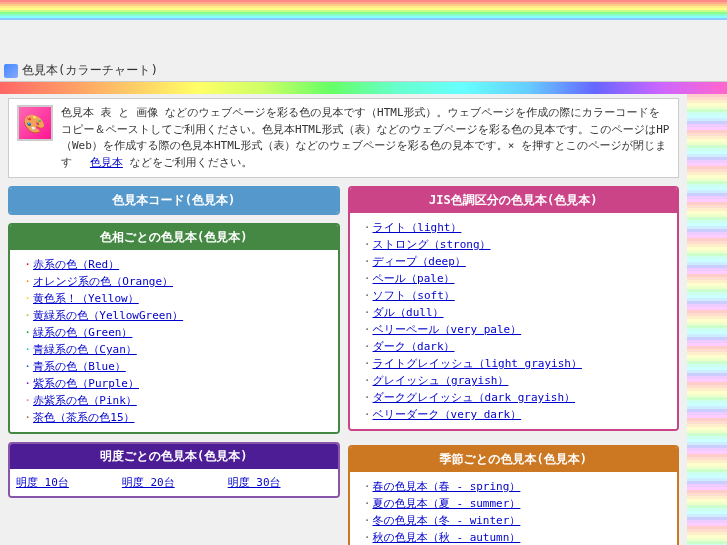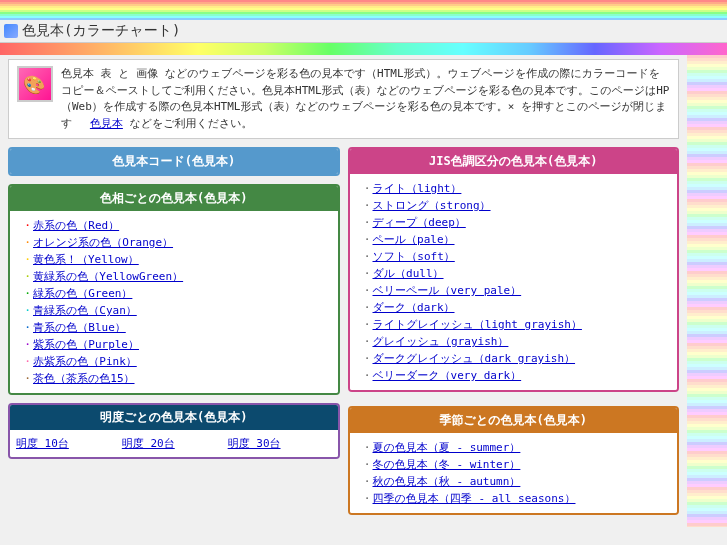--- a/index.html
+++ b/index.html
@@ -6,24 +6,25 @@
     body {
       font-family: "MS Gothic", "Meiryo", monospace;
       font-size: 12px;
       background: #f0f0f0;
       color: #333;
     }
 
     .title-bar {
       background: #f0f0f0;
       padding: 2px 4px;
-      font-size: 14px;
+      font-size: 12px;
       display: flex;
       align-items: center;
       border-bottom: 1px solid #ccc;
+      margin-top: 40px;
     }
     .title-bar-icon {
       width: 14px; height: 14px;
       margin-right: 4px;
       background: linear-gradient(135deg, #4488ff, #88aaff);
       border-radius: 2px;
     }
 
     
     .color-lines {
@@ -111,21 +112,21 @@
     }
 
     
     .box-blue { border-color: #5599cc; }
     .box-blue .section-header { background: #5599cc; }
 
     .box-green { border-color: #448844; }
     .box-green .section-header { background: #448844; }
 
     .box-purple { border-color: #8855aa; }
-    .box-purple .section-header { background: #0c4a6e; }
+    .box-purple .section-header { background: #4c1d95; }
 
     .box-pink { border-color: #cc4488; }
     .box-pink .section-header { background: #cc4488; }
 
     .box-orange { border-color: #cc7722; margin-top: 14px; }
     .box-orange .section-header { background: #cc7722; }
 
     
     .dot-red::before { content: "●"; color: #ff0000 !important; }
     .dot-orange::before { content: "●"; color: #ff8800 !important; }
@@ -256,20 +257,21 @@
                 <li><a href="#">ダークグレイッシュ（dark grayish）</a></li>
                 <li><a href="#">ベリーダーク（very dark）</a></li>
               </ul>
             </div>
           </div>
 
           <div class="section-box box-orange">
             <div class="section-header">季節ごとの色見本(色見本)</div>
             <div class="section-body">
               <ul>
+                <li><a href="#">春の色見本（春 - spring）</a></li>
                 <li><a href="#">夏の色見本（夏 - summer）</a></li>
                 <li><a href="#">冬の色見本（冬 - winter）</a></li>
                 <li><a href="#">秋の色見本（秋 - autumn）</a></li>
                 <li><a href="#">四季の色見本（四季 - all seasons）</a></li>
               </ul>
             </div>
           </div>
 
         </div>
       </div>

